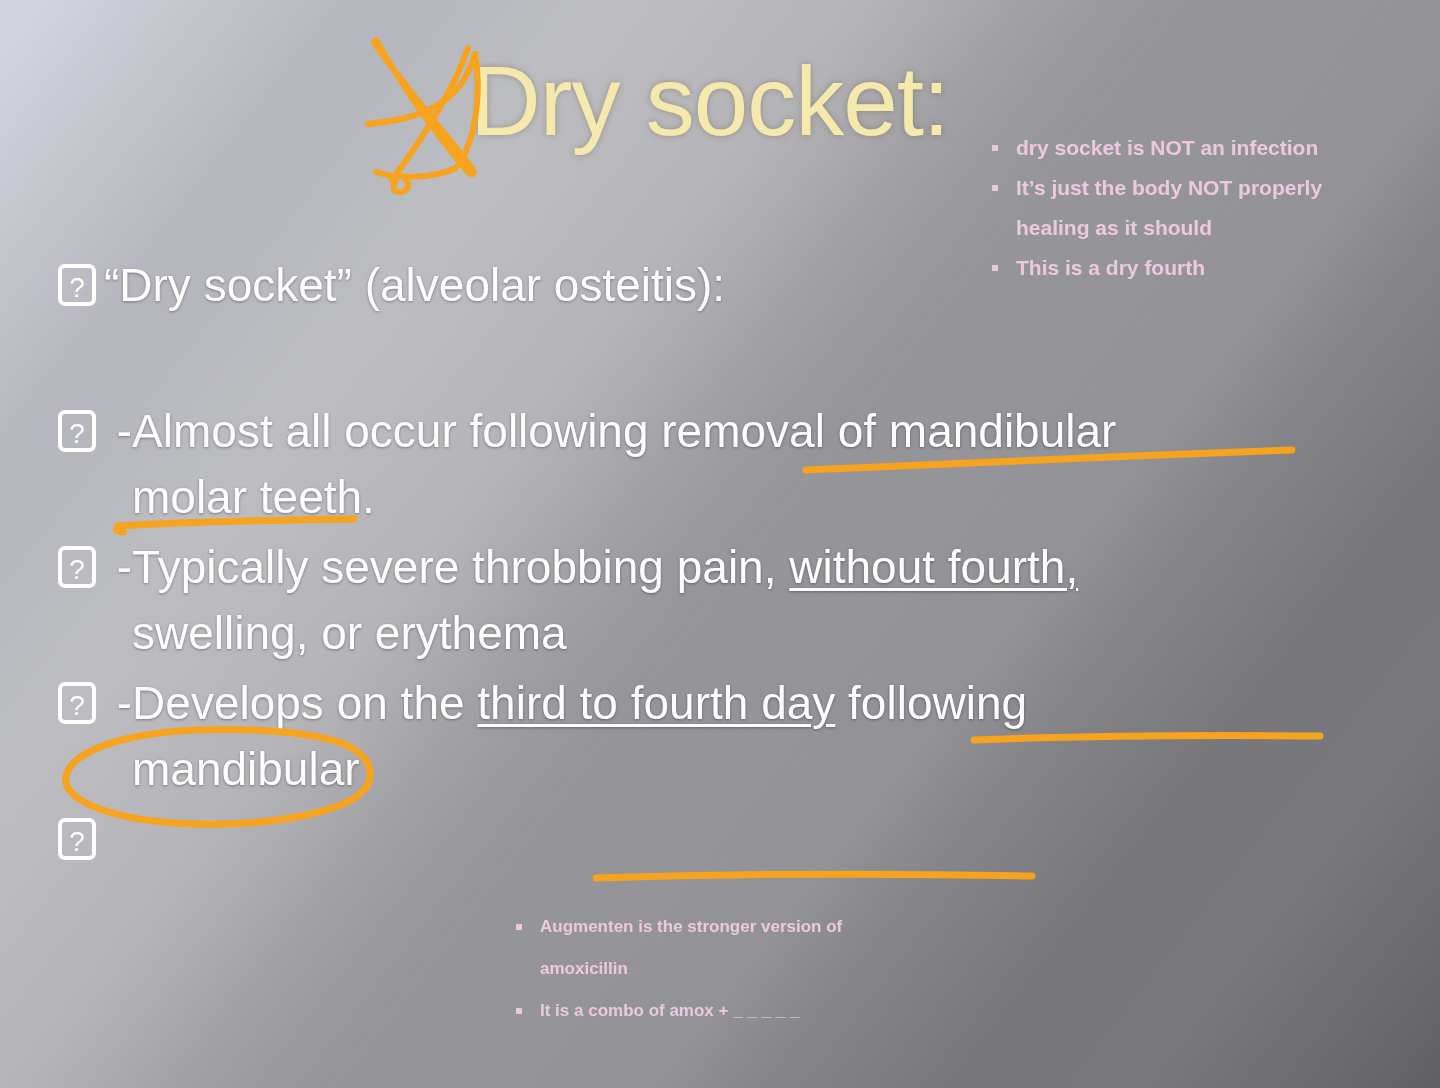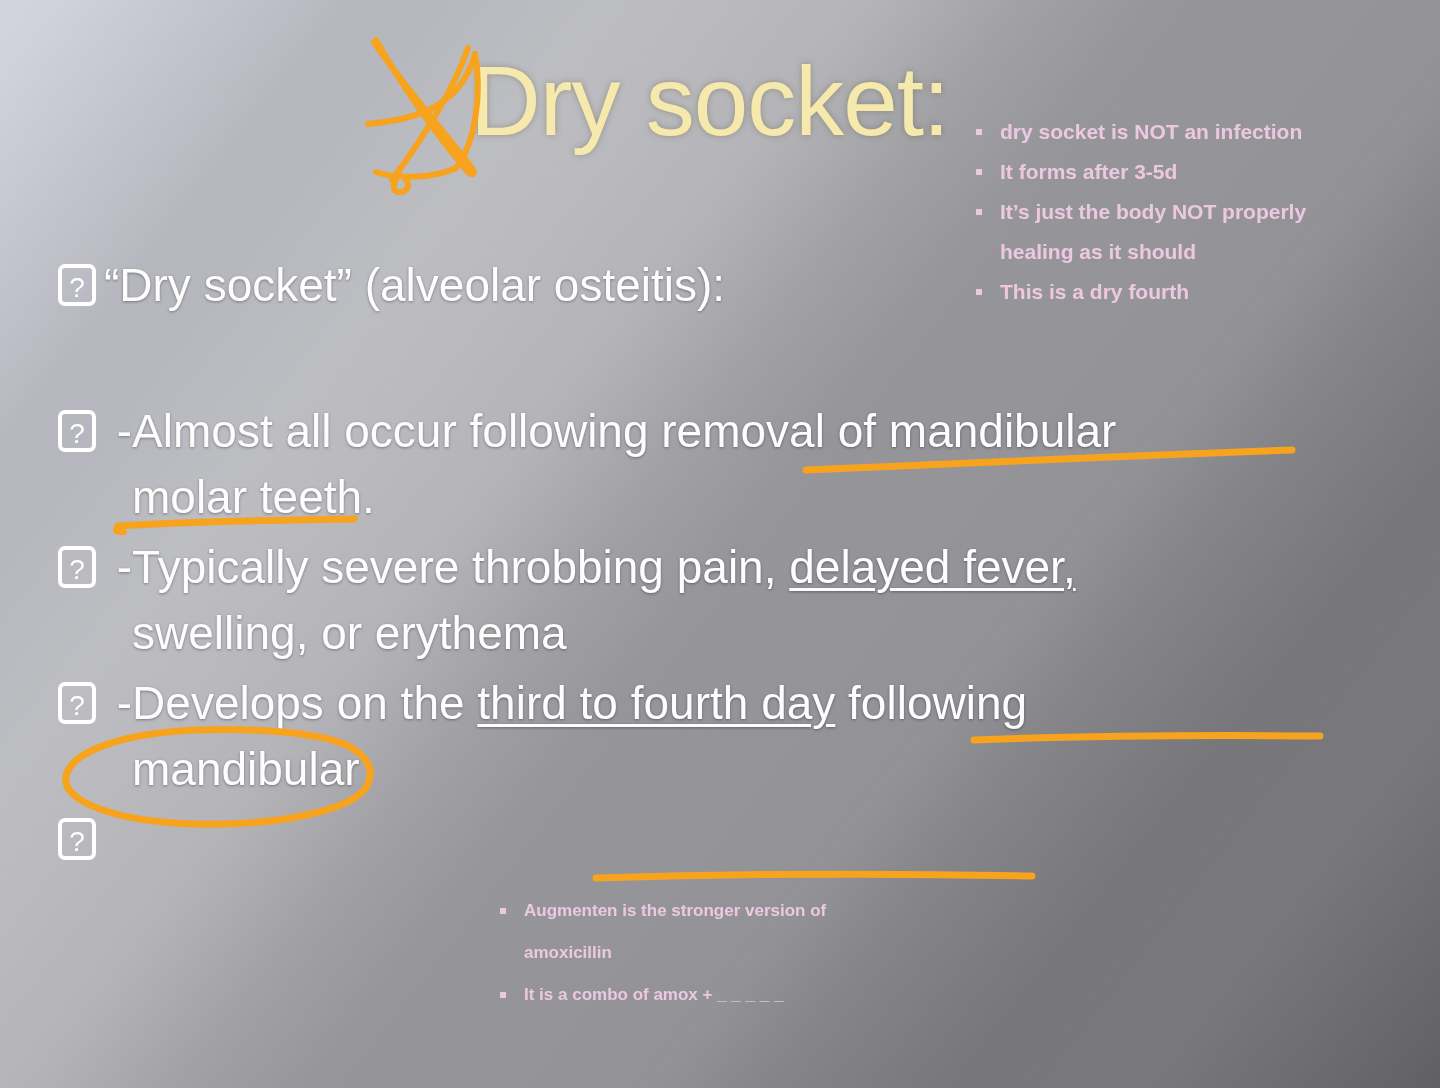--- a/index.html
+++ b/index.html
@@ -119,21 +119,21 @@
 
   
   .annot{
     position:absolute;
     color:#ecc9e0;
     font-family:"Liberation Sans","DejaVu Sans",sans-serif;
     font-weight:bold;
   }
   #annot-top{left:966px;top:112px;width:446px;font-size:21px;line-height:40px;}
   #annot-bottom{left:490px;top:890px;width:560px;font-size:17px;line-height:42px;}
-  .annot ul{list-style:none;margin:0;padding:0;}
+  .annot ul{list-style:none;margin:16px;padding:0;}
   .annot li{position:relative;padding-left:34px;}
   .annot li::before{
     content:"";
     position:absolute;left:10px;top:50%;
     width:6px;height:6px;margin-top:-3px;
     background:#ecc9e0;
   }
   .annot li.cont{padding-left:34px;}
   .annot li.cont::before{display:none;}
 </style>
@@ -179,21 +179,21 @@
       <div class="line">
         <span class="tofu">?</span><span>  -Almost all occur following removal of mandibular</span>
       </div>
       <div class="line indent">
         <span>molar teeth.</span>
       </div>
     </div>
 
     <div class="blk">
       <div class="line">
-        <span class="tofu">?</span><span>  -Typically severe throbbing pain, </span><span class="ul-white">delayed fever,</span>
+        <span class="tofu">?</span><span>  -Typically severe throbbing pain, </span><span class="ul-white">without fourth,</span>
       </div>
       <div class="line indent">
         <span>swelling, or erythema</span>
       </div>
     </div>
 
     <div class="blk">
       <div class="line">
         <span class="tofu">?</span><span>  -Develops on the </span><span class="ul-white">third to fourth day</span><span> following</span>
       </div>
@@ -232,21 +232,20 @@
              C 318 44, 312 32, 296 22" fill="none" stroke="#f7a31e" stroke-width="7" stroke-linecap="round"></path>
   </svg>
 
   <svg class="mark" style="left:590px;top:864px;width:450px;height:28px;" viewBox="0 0 450 28">
     <path d="M6 14 C 140 10, 300 9, 442 12" fill="none" stroke="#f7a31e" stroke-width="7" stroke-linecap="round"></path>
   </svg>
 
   <div class="annot" id="annot-top">
     <ul>
       <li>dry socket is NOT an infection</li>
-      <li>It forms after 3-5d</li>
       <li>It’s just the body NOT properly</li>
       <li class="cont">healing as it should</li>
       <li>This is a dry fourth</li>
     </ul>
   </div>
 
   <div class="annot" id="annot-bottom">
     <ul>
       <li>Augmenten is the stronger version of</li>
       <li class="cont">amoxicillin</li>

